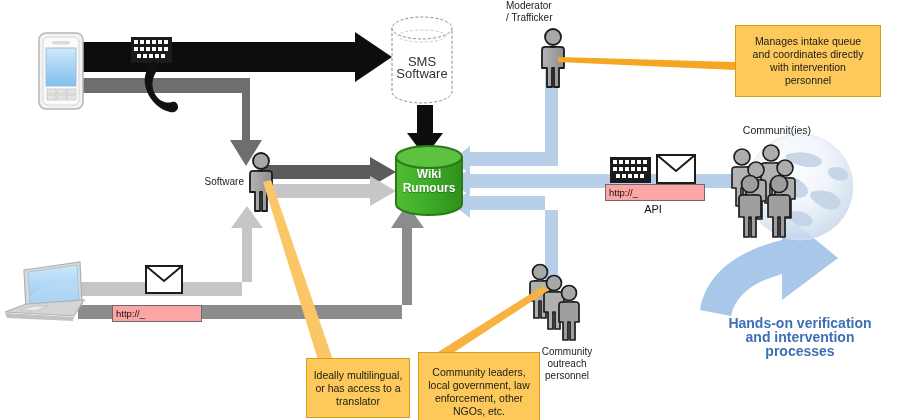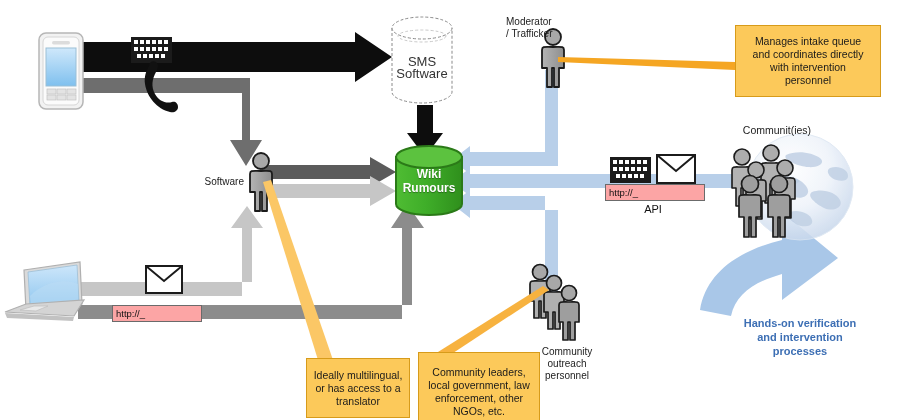--- a/index.html
+++ b/index.html
@@ -54,21 +54,21 @@
   .cyl-text-dark{
     position:absolute;
     font-size:13px;
     color:#333;
     text-align:center;
     line-height:12px;
     white-space:pre-line;
   }
   .blue-note{
     position:absolute;
-    font-size:11px;
+    font-size:14px;
     font-weight:bold;
     color:#3d6fb4;
     text-align:center;
     line-height:14px;
     white-space:pre-line;
   }
   .api-label{
     position:absolute;
     font-size:11px;
     color:#111;
@@ -345,21 +345,21 @@
     </g>
   </svg>
 
   <div class="cyl-text-dark" style="left:387px;top:56px;width:70px;">SMS Software</div>
 
   <div class="cyl-text" style="left:394px;top:167px;width:70px;">Wiki
 Rumours</div>
 
   <div class="node-label" style="left:182px;top:176px;width:62px;text-align:right;">Software</div>
 
-  <div class="node-label left-al" style="left:506px;top:16px;width:92px;">Moderator
+  <div class="node-label left-al" style="left:506px;top:0;width:92px;">Moderator
 / Trafficker</div>
 
   <div class="node-label" style="left:521px;top:346px;width:92px;">Community
 outreach
 personnel</div>
 
   <div class="node-label" style="left:722px;top:124px;width:110px;font-size:10.5px;">Communit(ies)</div>
 
   <div class="api-label" style="left:608px;top:203px;width:90px;">API</div>
 

